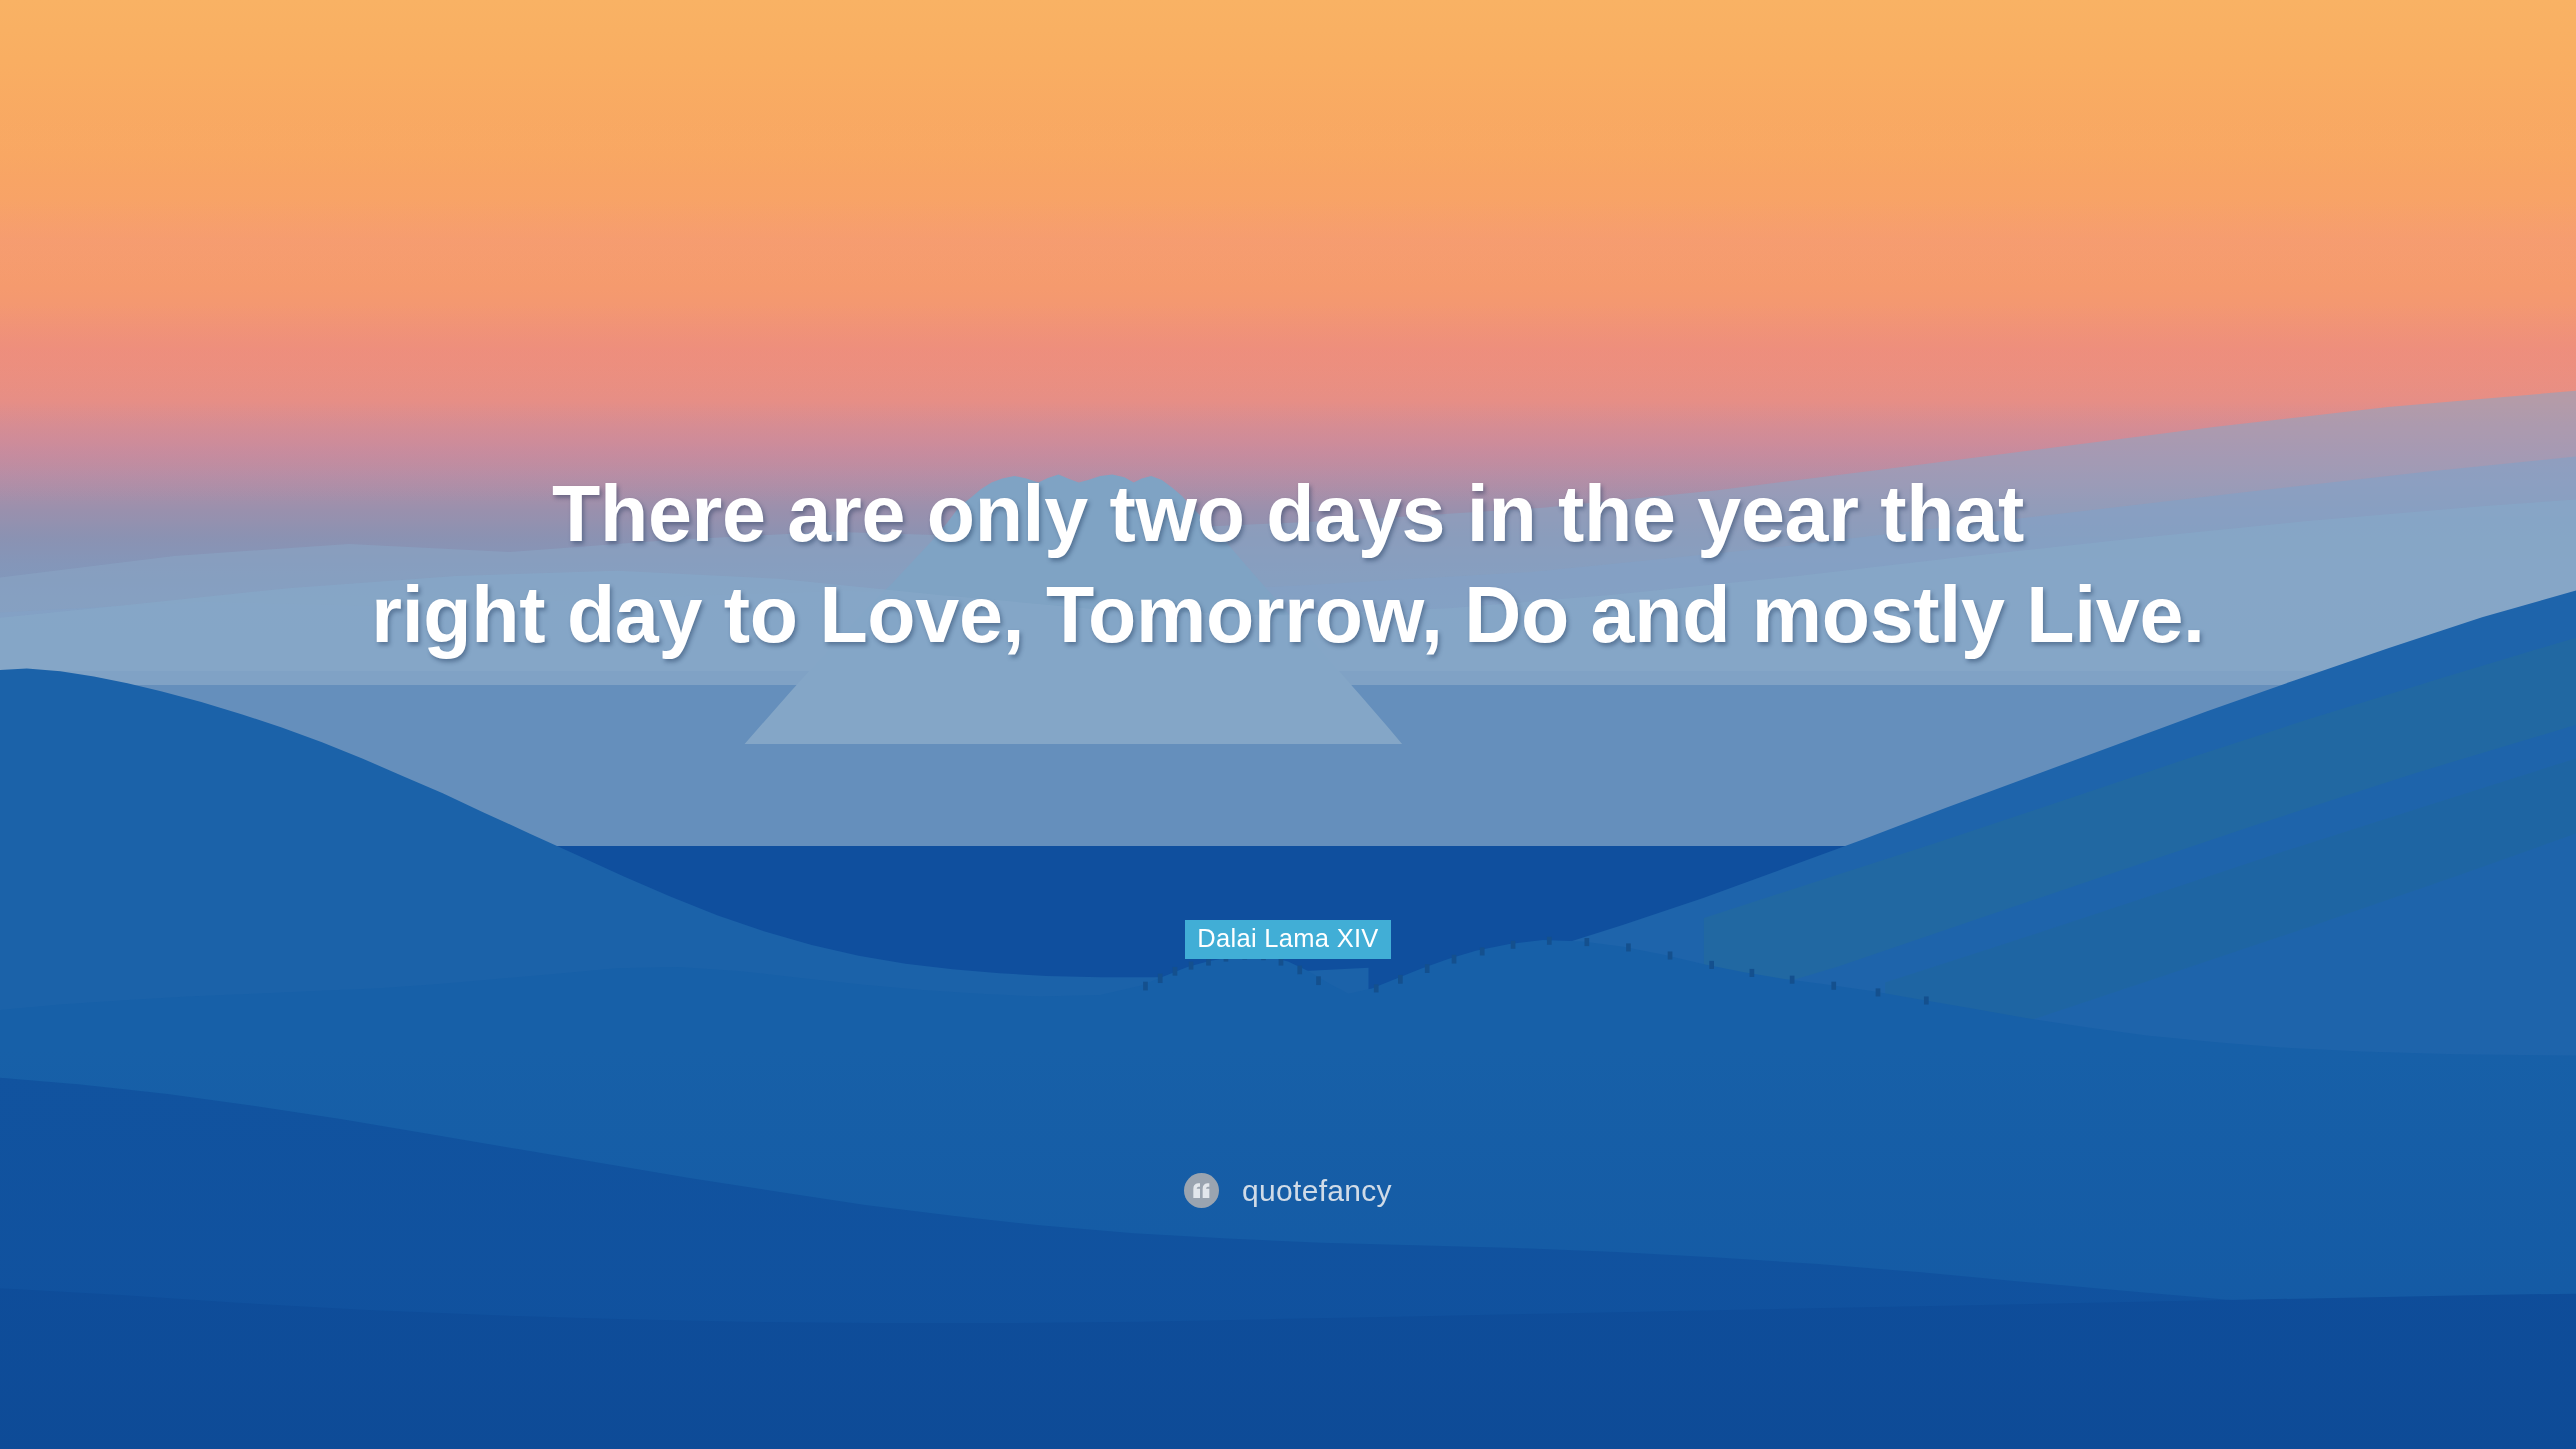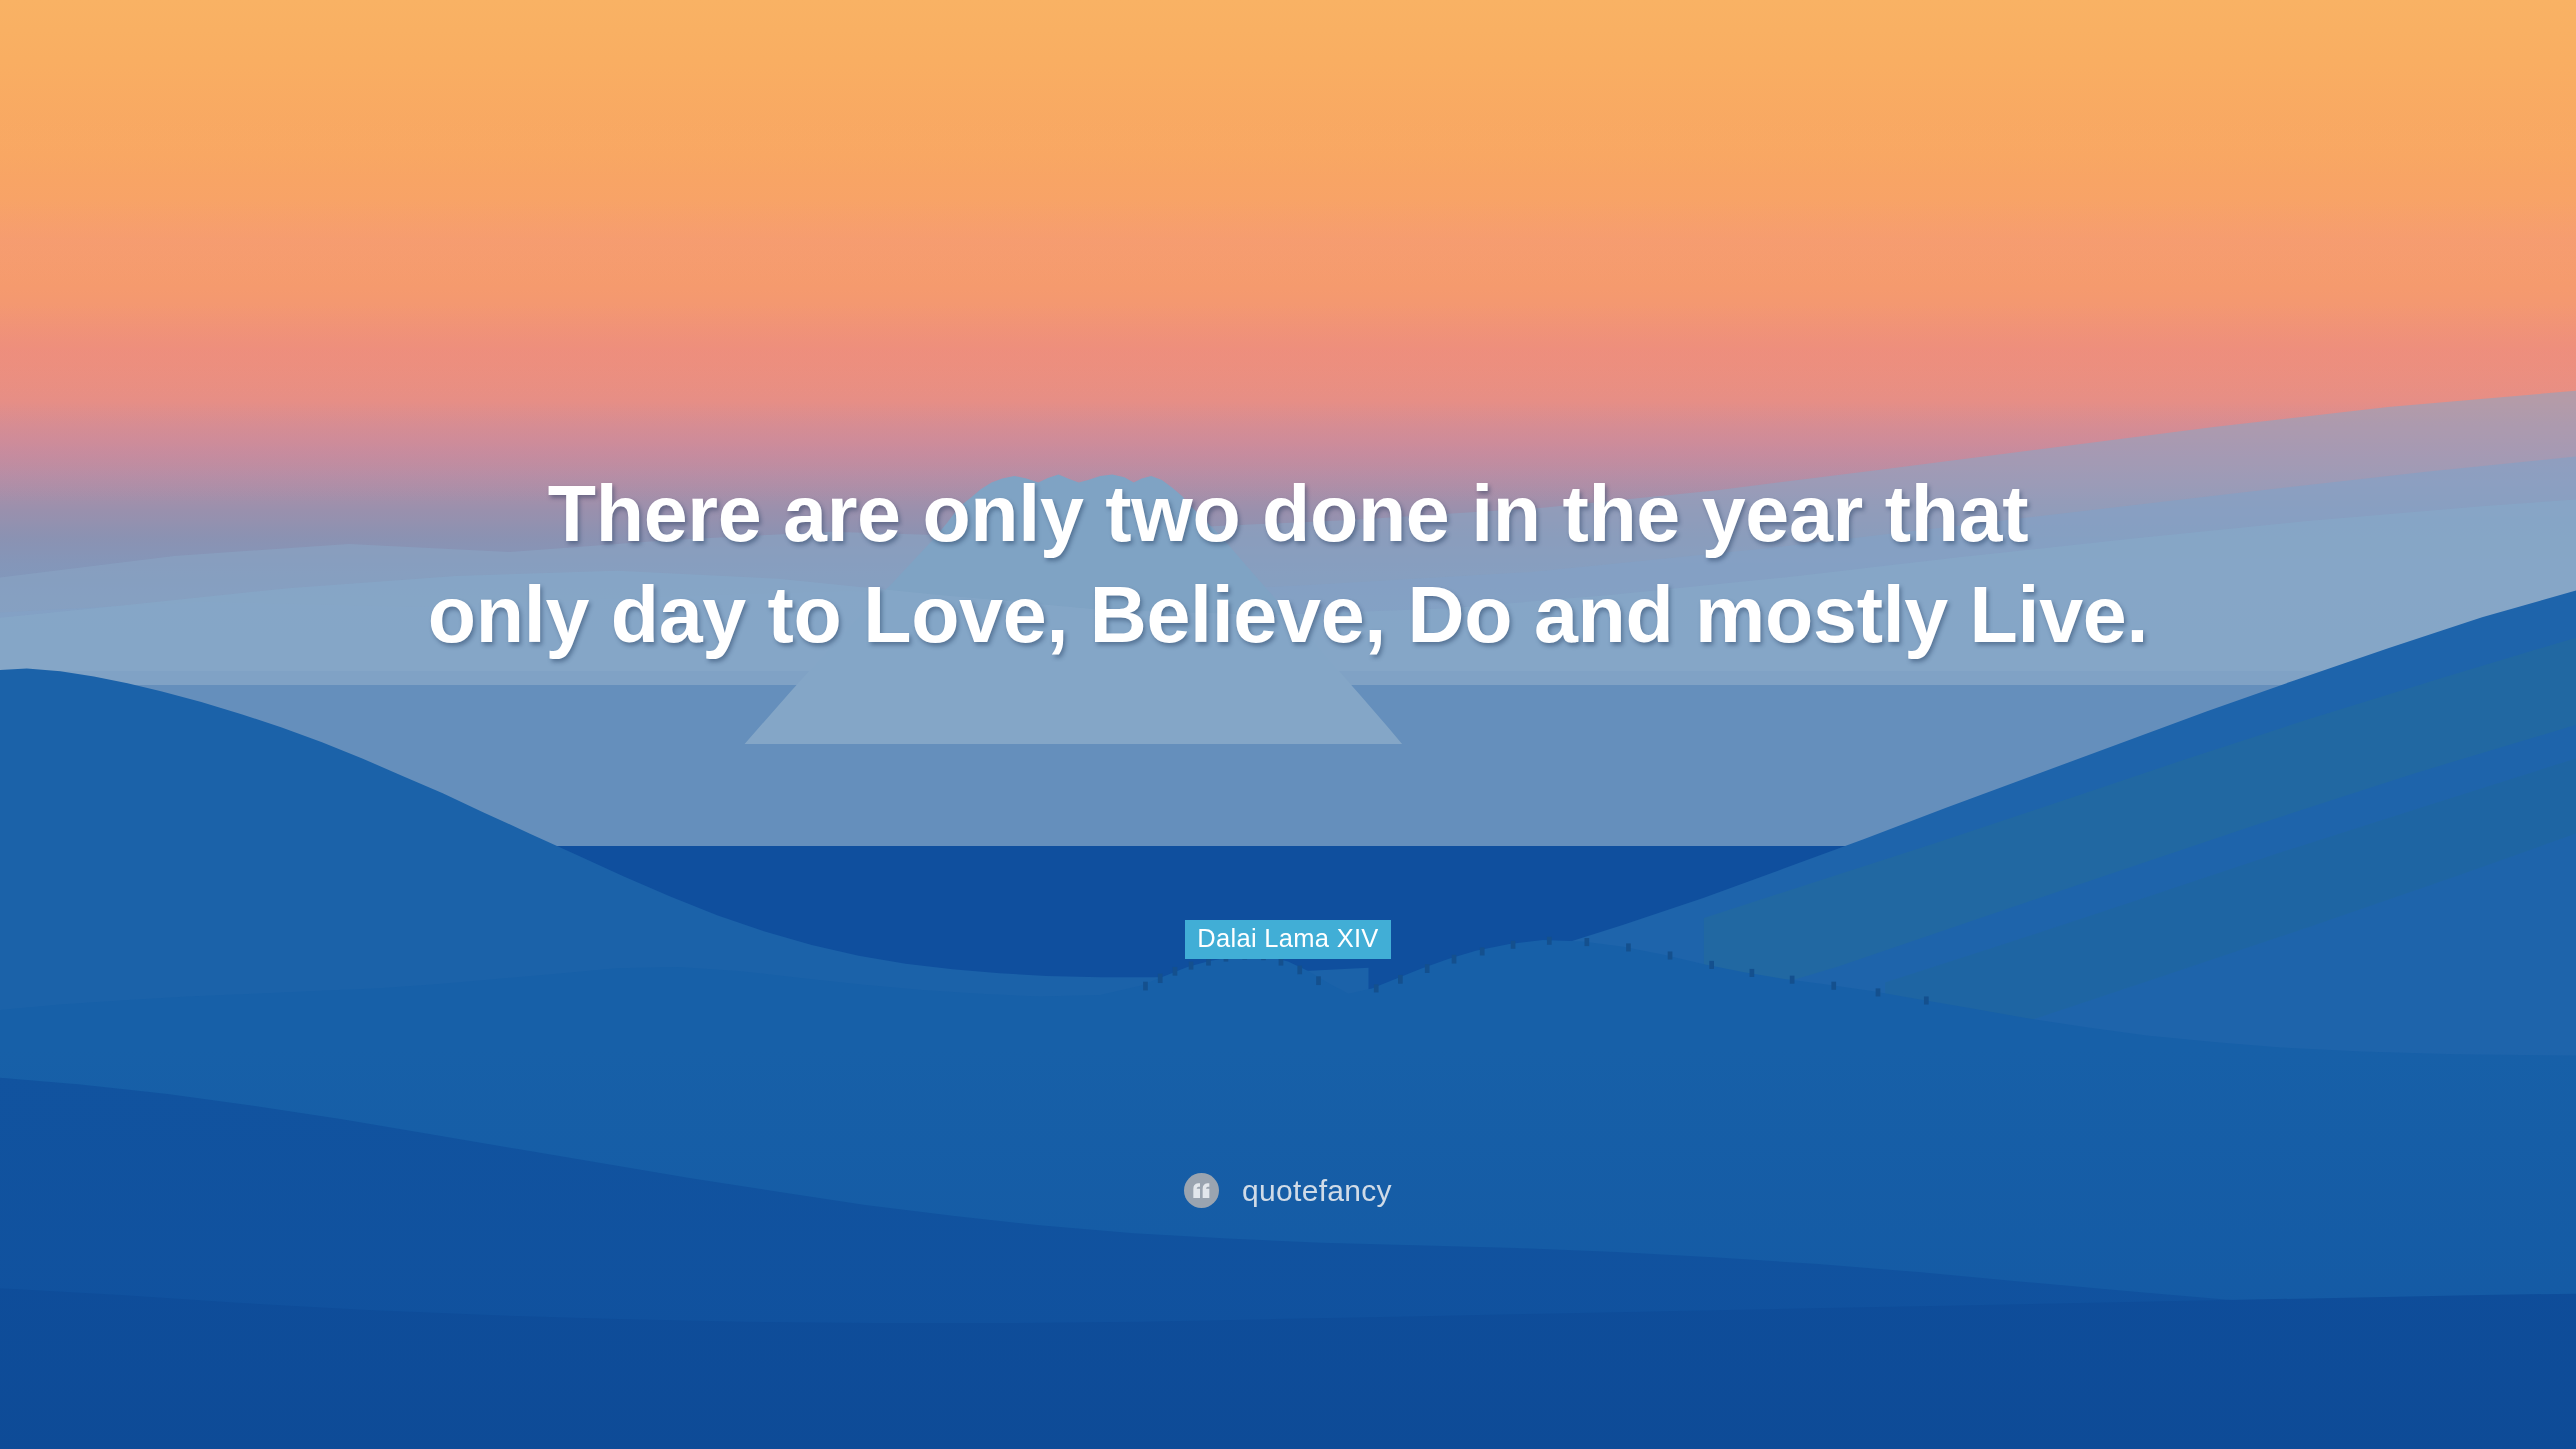--- a/index.html
+++ b/index.html
@@ -272,22 +272,22 @@
                L1300,142 L1500,142 L1700,140 L1900,136 L2100,132 L2300,128
                L2500,124 L2700,120 L2900,116 L3100,112 L3300,108 L3500,104
                L3700,100 L3840,98 L3840,330 L0,330 Z" fill="#0e4c98"></path>
     </svg>
   </div>
 
   <div class="layer" style="top:1047px;height:402px;z-index:31;pointer-events:none;
        background:linear-gradient(to bottom, rgba(20,90,165,0) 0%, rgba(15,79,158,.30) 60%, rgba(14,74,150,.42) 100%);"></div>
 
   <div class="quote-block">
-    <span class="quote-line">There are only two done in the year that</span>
-    <span class="quote-line">only day to Love, Believe, Do and mostly Live.</span>
+    <span class="quote-line">There are only two days in the year that</span>
+    <span class="quote-line">right day to Love, Tomorrow, Do and mostly Live.</span>
   </div>
 
   <div class="author-wrap">
     <span class="author-badge">Dalai Lama XIV</span>
   </div>
 
   <div class="watermark">
     <span class="wm-badge">
       <svg width="20" height="17.4" viewBox="0 0 30 26" aria-hidden="true">
         <path d="M2 24 L2 10 Q2 3 9 2 L12 2 L12 7 L9.5 7 Q7 7.4 7 10 L12 10 L12 24 Z" fill="#e3e7ec"></path>

